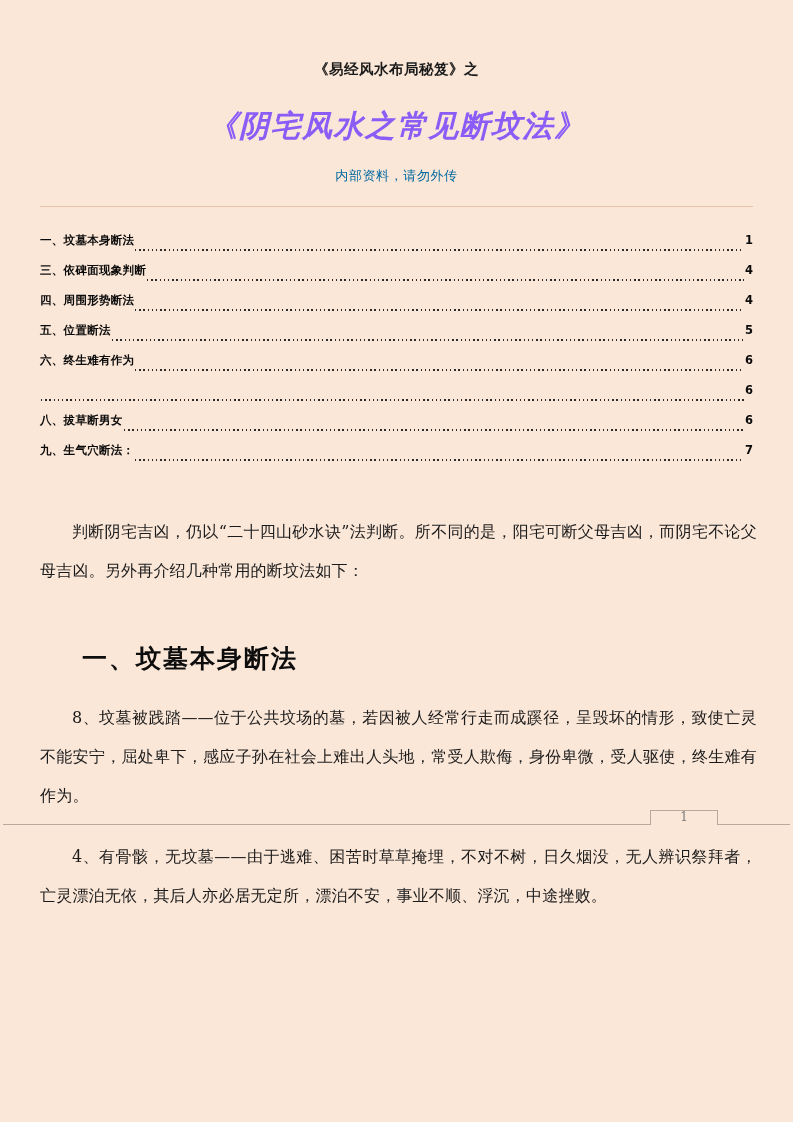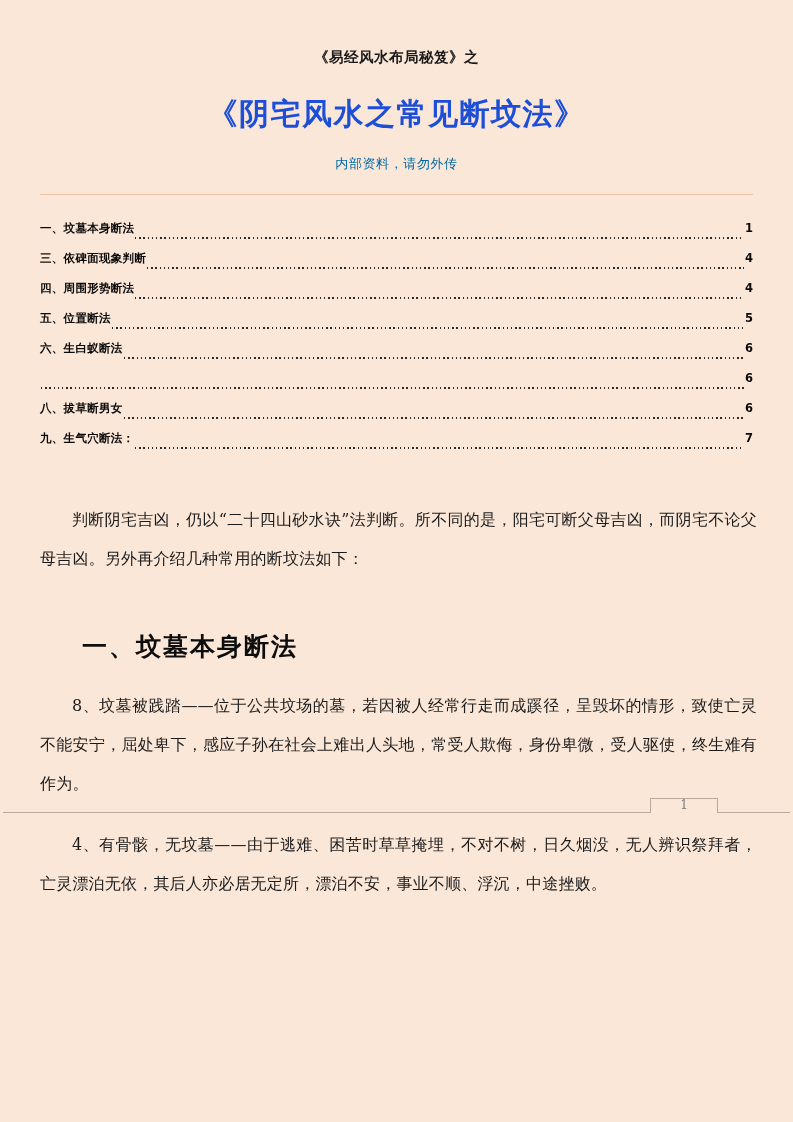--- a/index.html
+++ b/index.html
@@ -13,44 +13,46 @@
     font-family: "DejaVu Serif", serif;
     overflow: hidden;
     position: relative;
   }
 
   .page {
     position: relative;
     width: 793px;
     height: 851px;
     box-sizing: border-box;
+    margin-top: 12px;
   }
 
   
   .header {
     padding-top: 48px;
     text-align: center;
   }
   .doc-series {
     font-family: "DejaVu Serif", serif;
     font-weight: bold;
     font-size: 14.5px;
     color: #1a1a1a;
     letter-spacing: 0.5px;
     margin: 0;
     line-height: 1.3;
   }
   .doc-title {
     font-family: "DejaVu Serif", serif;
     font-weight: bold;
     font-size: 30px;
-    color: #1d4ed8;
+    color: #8b5cf6;
     letter-spacing: 1.5px;
     margin: 28px 0 0 0;
     line-height: 1.25;
+    font-style: italic;
   }
   .doc-subtitle {
     font-family: "DejaVu Serif", serif;
     font-size: 13px;
     color: #0369a1;
     letter-spacing: 0.6px;
     margin: 24px 0 0 0;
     line-height: 1.3;
   }
 
@@ -210,21 +212,21 @@
         <span class="toc-label">四、周围形势断法</span>
         <span class="toc-leader"></span>
         <span class="toc-page">4</span>
       </div>
       <div class="toc-row">
         <span class="toc-label">五、位置断法</span>
         <span class="toc-leader"></span>
         <span class="toc-page">5</span>
       </div>
       <div class="toc-row">
-        <span class="toc-label">六、生白蚁断法</span>
+        <span class="toc-label">六、终生难有作为</span>
         <span class="toc-leader"></span>
         <span class="toc-page">6</span>
       </div>
       <div class="toc-row">
         <span class="toc-leader"></span>
         <span class="toc-page">6</span>
       </div>
       <div class="toc-row">
         <span class="toc-label">八、拔草断男女</span>
         <span class="toc-leader"></span>

